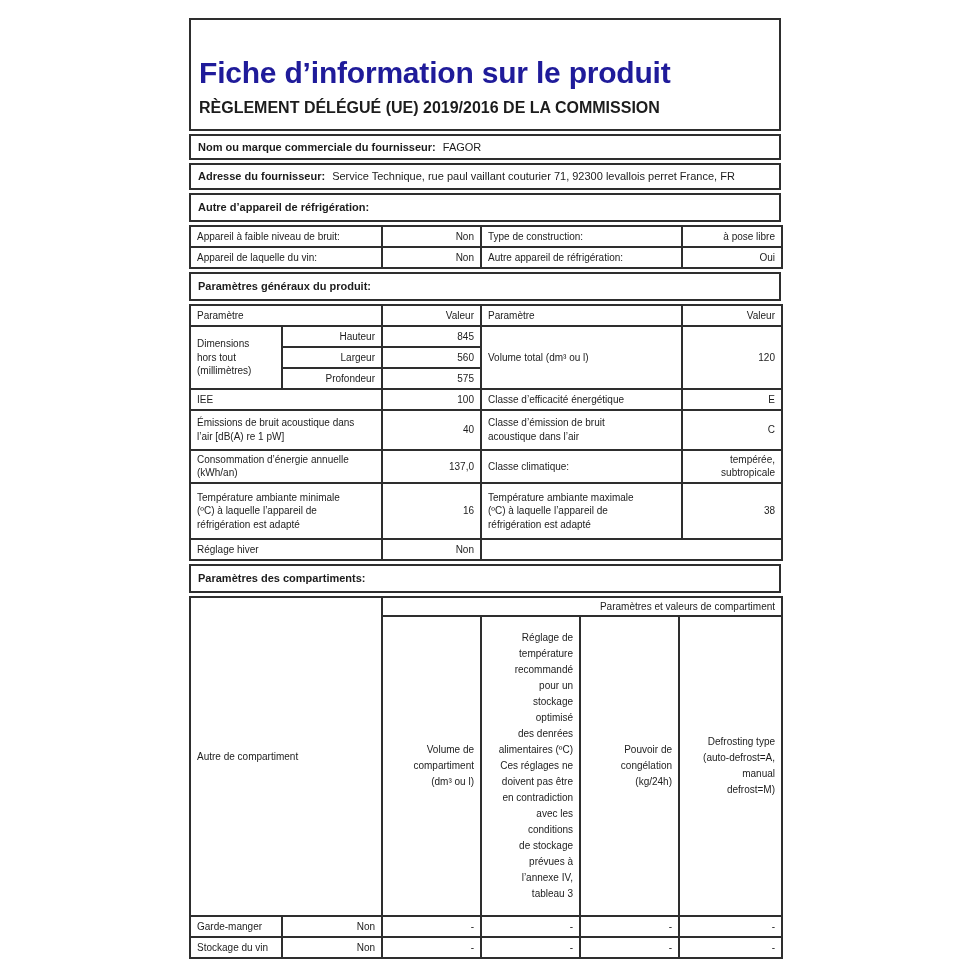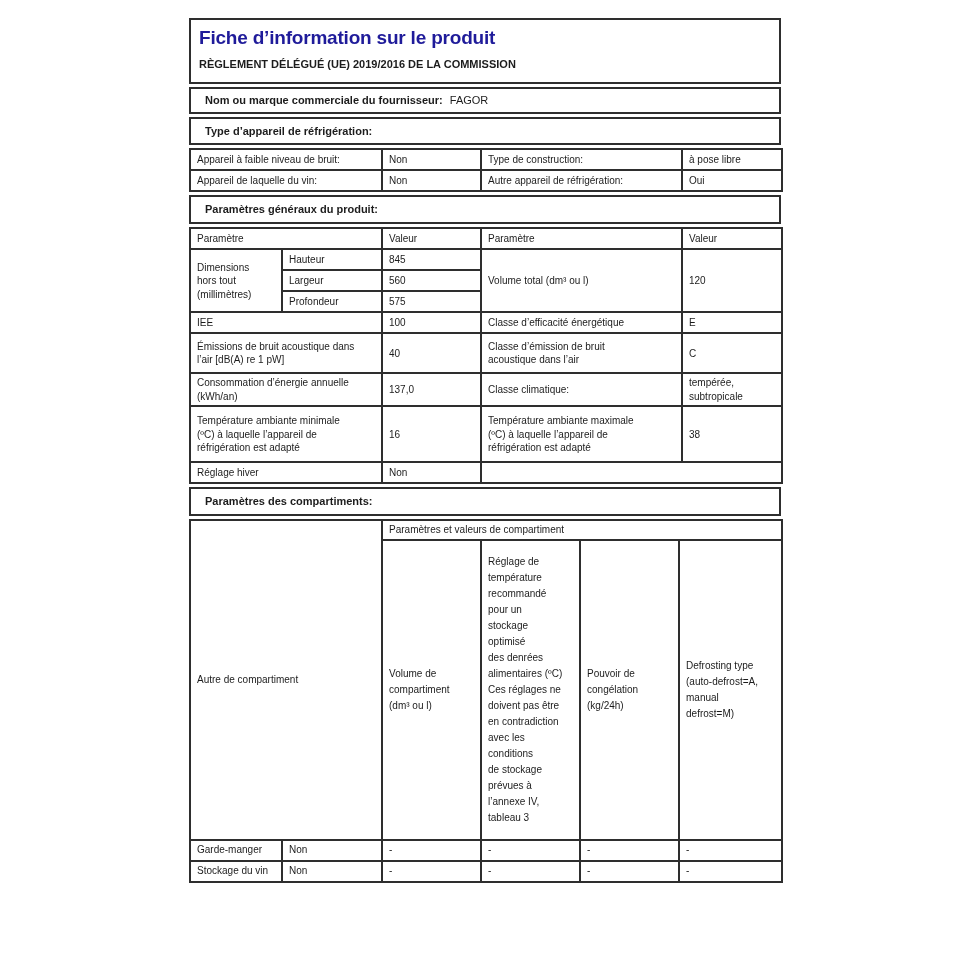--- a/index.html
+++ b/index.html
@@ -12,56 +12,57 @@
   html,body{ margin:0; padding:0; }
   body{
     width:970px; height:971px;
     background:var(--paper);
     color:var(--ink);
     font-family:"Liberation Sans", sans-serif;
   }
   .doc{ width:592px; margin:0 auto; padding-top:18px; }
   .box{
     border:2px solid var(--line);
-    padding:4px 14px;
+    padding:4px 7px;
     margin-bottom:3px;
     font-size:11px;
     line-height:1.35;
   }
   .title-box{ padding:8px 8px 10px; }
   .title{
     color:var(--accent);
-    font-size:19px;
+    font-size:30px;
     font-weight:bold;
     letter-spacing:-0.2px;
     line-height:1.1;
+    margin-top:28px;
   }
   .subtitle{
-    font-size:11px;
+    font-size:16px;
     font-weight:600;
     margin-top:8px;
   }
   .lbl{ font-weight:bold; }
   .val{ margin-left:7px; }
   .section-head{ font-weight:bold; padding-top:5px; padding-bottom:5px; }
   table{
     border-collapse:collapse;
     width:592px;
     table-layout:fixed;
     margin-bottom:3px;
   }
   td{
     border:2px solid var(--line);
     font-size:10px;
     padding:2px 6px;
     line-height:1.35;
     vertical-align:middle;
     overflow:hidden;
   }
-  .c{ text-align:left; }
+  .c{ text-align:right; }
   .preline{ white-space:pre-line; }
   .h20{ height:21px; }
   .h38{ height:40px;margin-top:19px; }
   .h34{ height:32px; }
   .h56{ height:56px; }
   .h300 td{ height:300px; }
   .tall-line{ line-height:1.6;margin-left:10px; }
 </style>
 </head>
 <body>
@@ -70,23 +71,26 @@
 
   <div class="box title-box">
     <div class="title">Fiche d’information sur le produit</div>
     <div class="subtitle">RÈGLEMENT DÉLÉGUÉ (UE) 2019/2016 DE LA COMMISSION</div>
   </div>
 
   <div class="box">
     <span class="lbl">Nom ou marque commerciale du fournisseur:</span><span class="val">FAGOR</span>
   </div>
 
-
-
-  <div class="box section-head">Type d’appareil de réfrigération:</div>
+  <div class="box">
+    <span class="lbl">Adresse du fournisseur:</span><span class="val">Service Technique, rue paul vaillant couturier 71, 92300 levallois perret France, FR</span>
+  </div>
+
+
+  <div class="box section-head">Autre d’appareil de réfrigération:</div>
 
   <table>
     <colgroup>
         <col style="width:192px">
         <col style="width:99px">
         <col style="width:201px">
         <col style="width:100px">
       </colgroup>
     <tbody>
         <tr>

